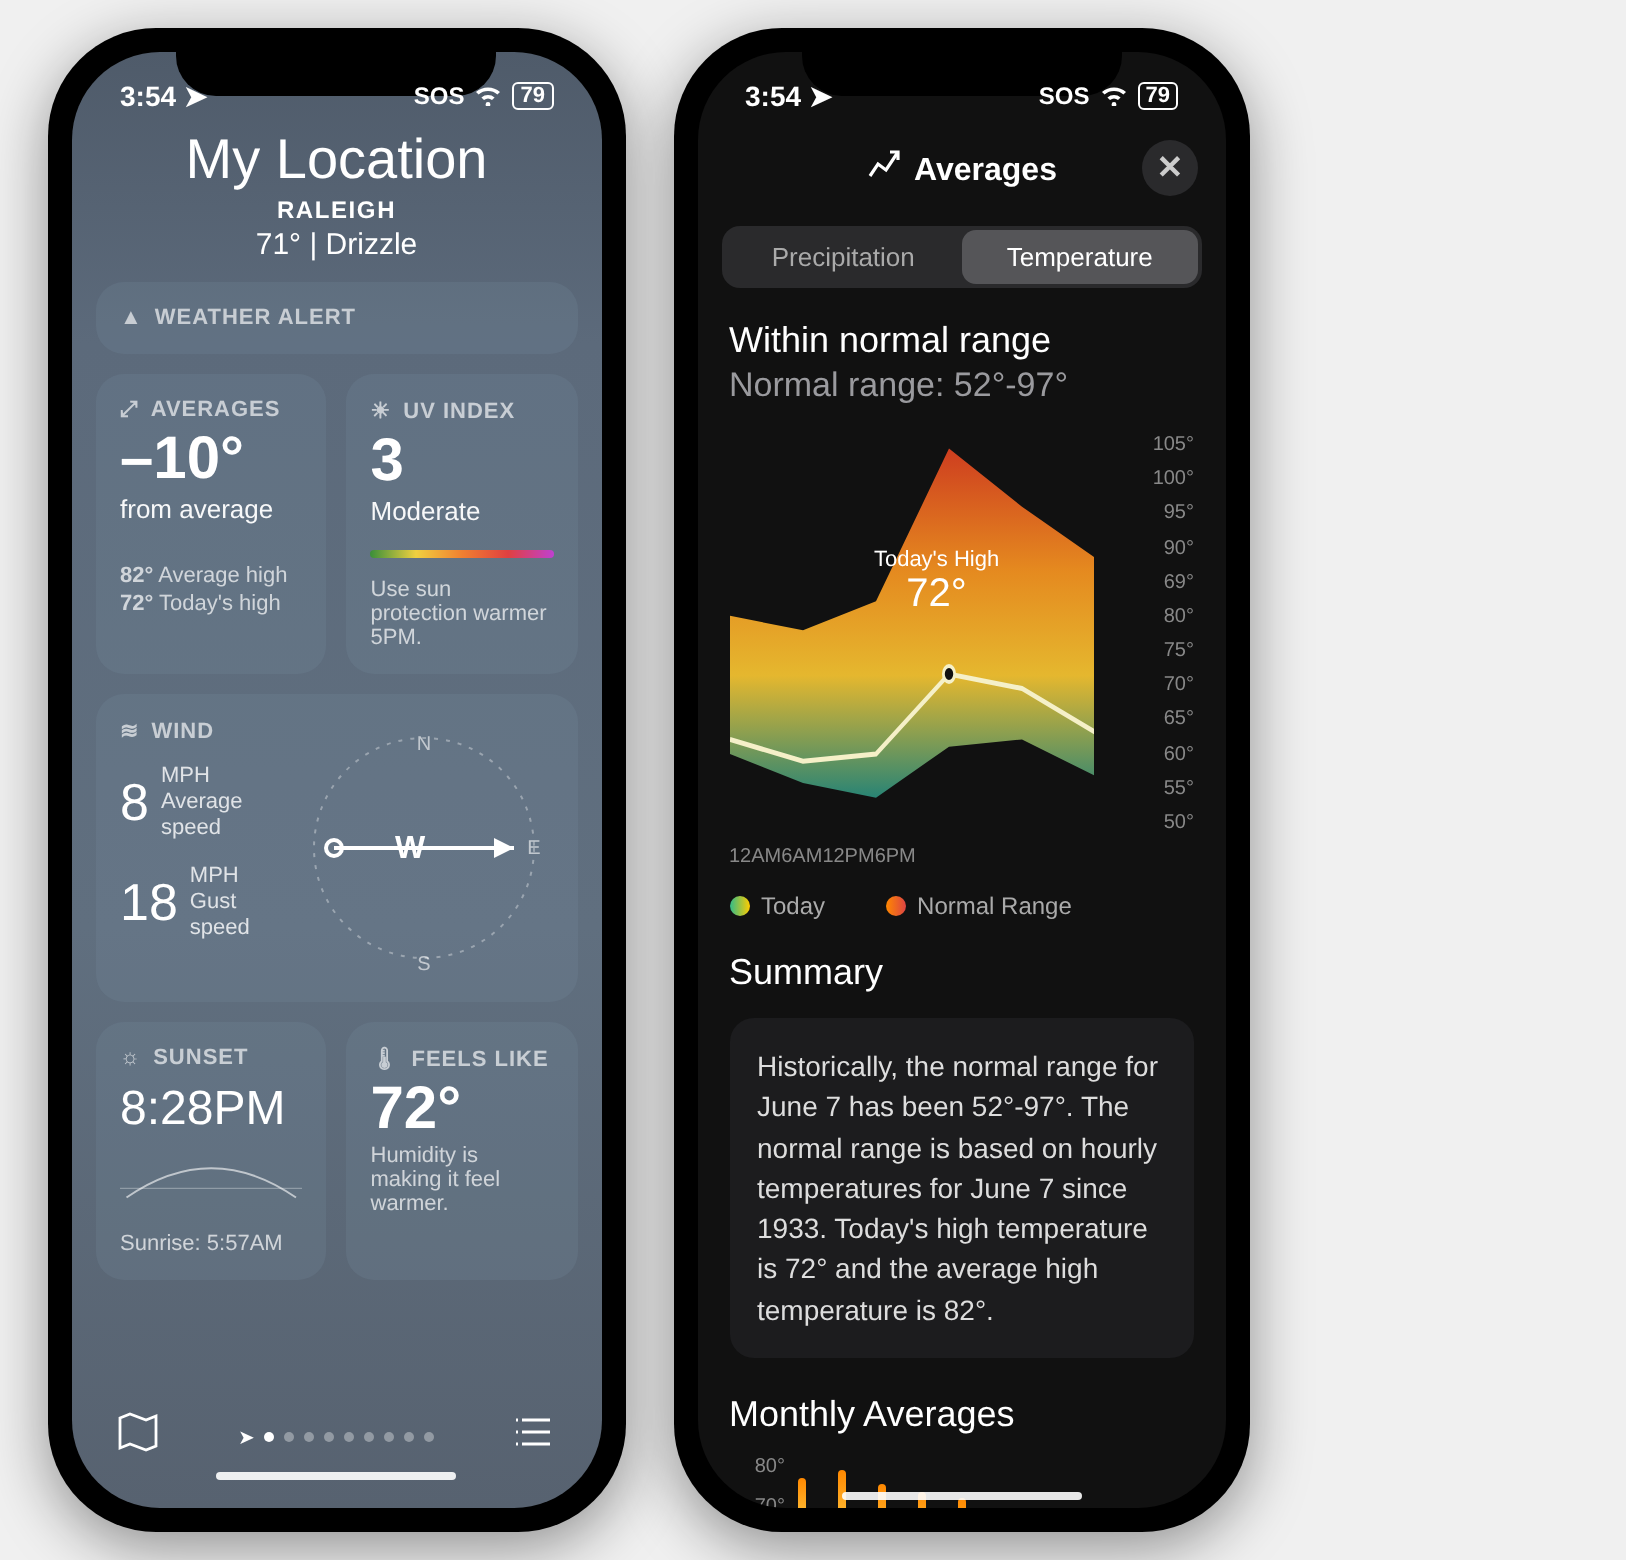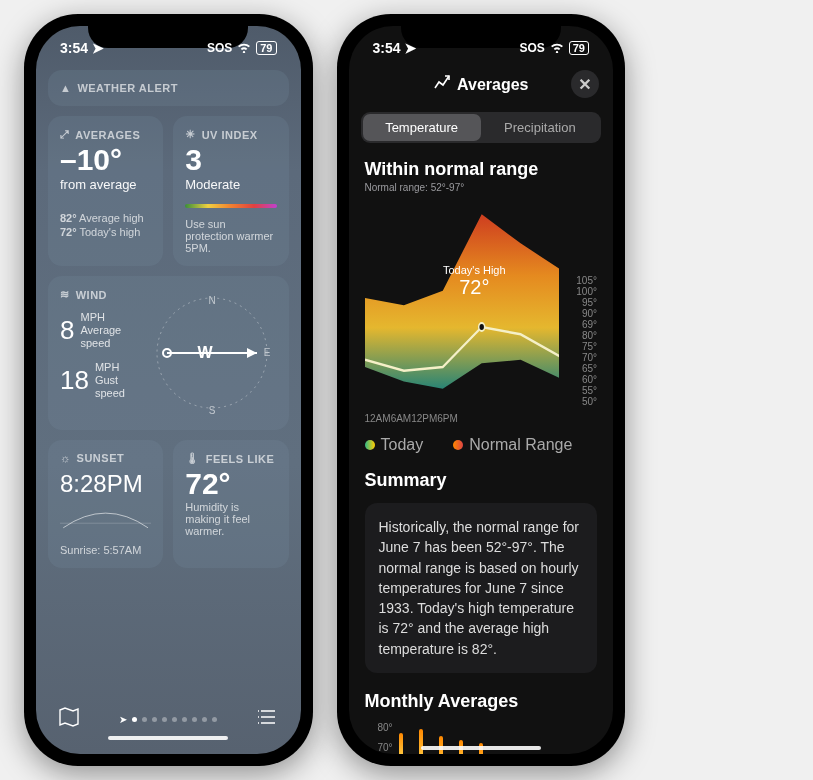--- a/index.html
+++ b/index.html
@@ -38,27 +38,27 @@
 .dot{width:5px;height:5px;border-radius:50%;background:rgba(255,255,255,.35)}
 .dot.active{background:#fff}
 .home-ind{position:absolute;bottom:4px;left:50%;transform:translateX(-50%);width:120px;height:4px;border-radius:2px;background:rgba(255,255,255,.9)}
 
 .detail-header{display:flex;align-items:center;justify-content:center;gap:6px;padding:14px 0 10px;position:relative;color:#fff;font-size:16px;font-weight:600}
 .close-btn{position:absolute;right:14px;top:10px;width:28px;height:28px;border-radius:14px;background:#2a2a2c;display:flex;align-items:center;justify-content:center;color:#ccc;font-size:16px}
 .seg{display:flex;margin:6px 12px 0;background:#2a2a2c;border-radius:9px;padding:2px}
 .seg-item{flex:1;text-align:center;font-size:13px;padding:6px 0;color:#aaa;border-radius:7px}
 .seg-item.active{background:#555558;color:#fff}
 .section{padding:0 16px;margin-top:16px;color:#fff}
-.section h3{margin:0;font-size:18px;font-weight:700}
-.section .range{font-size:10px;color:#9a9a9e;margin-top:2px}
+.section h3{margin:0;font-size:18px;font-weight:400}
+.section .range{font-size:17px;color:#9a9a9e;margin-top:2px}
 .chart-wrap{position:relative;margin-top:14px;height:200px;display:flex}
 .chart{flex:1;position:relative}
-.yaxis{width:34px;display:flex;flex-direction:column;justify-content:flex-end;font-size:10px;color:#888;text-align:right;padding-left:4px}
+.yaxis{width:34px;display:flex;flex-direction:column;justify-content:space-between;font-size:10px;color:#888;text-align:right;padding-left:16px}
 .xaxis{display:flex;font-size:10px;color:#888;margin-top:6px;padding-right:34px}
-.legend{display:flex;gap:30px;margin-top:12px;font-size:16px;color:#aaa;align-items:center}
+.legend{display:flex;gap:30px;margin-top:12px;font-size:12px;color:#aaa;align-items:center}
 .legend-item{display:flex;align-items:center;gap:6px}
 .swatch{width:10px;height:10px;border-radius:5px}
 .swatch.today{background:linear-gradient(90deg,#3b8,#fc0)}
 .swatch.normal{background:linear-gradient(90deg,#f80,#d44)}
 .summary-card{background:#1c1c1e;border-radius:12px;padding:14px;margin-top:12px;font-size:14px;color:#ddd;line-height:1.45}
 .monthly{margin-top:18px}
 .monthly-chart{position:relative;height:70px;margin-top:10px;display:flex}
 .monthly-bars{flex:1;display:flex;align-items:flex-end;gap:16px;padding:0 6px}
 .mbar{width:4px;border-radius:2px;background:linear-gradient(180deg,#f80,#fc4)}
 .monthly-y{width:28px;display:flex;flex-direction:column;justify-content:space-between;font-size:10px;color:#888;text-align:right}
@@ -80,20 +80,25 @@
         <div class="right">
           <span>SOS</span>
           <span><svg width="16" height="12" viewBox="0 0 16 12">
                 <path d="M8 10a1.2 1.2 0 100 2.4A1.2 1.2 0 008 10zM4.7 7.7a5 5 0 016.6 0l-1.3 1.3a3.2 3.2 0 00-4 0zM2 5a9 9 0 0112 0l-1.3 1.3a7.2 7.2 0 00-9.4 0z" fill="#fff"></path>
               </svg></span>
           <span style="border:1px solid #fff;border-radius:3px;padding:0 3px;font-size:11px"><span>79</span></span>
         </div>
       </div>
 
       <div class="content">
+        <div class="title-block">
+          <div class="loc">My Location</div>
+          <div class="sub">RALEIGH</div>
+          <div class="cond">71°  |  Drizzle</div>
+        </div>
 
         <div class="card alert-card">
           <div class="card-header">
             <span>▲</span>
             <span>WEATHER ALERT</span>
           </div>
         </div>
 
         <div class="row2">
           <div class="card">
@@ -216,22 +221,22 @@
       <div class="detail-header">
         <span><svg width="18" height="18" viewBox="0 0 18 18">
               <path d="M2 14l4-6 4 3 6-9" fill="none" stroke="#fff" stroke-width="1.6"></path>
               <path d="M12 2h4v4" fill="none" stroke="#fff" stroke-width="1.6"></path>
             </svg></span>
         <span>Averages</span>
         <div class="close-btn">✕</div>
       </div>
 
       <div class="seg">
+        <div class="seg-item">Precipitation</div>
         <div class="seg-item active">Temperature</div>
-        <div class="seg-item">Precipitation</div>
       </div>
 
       <div class="section">
         <h3>Within normal range</h3>
         <div class="range">Normal range: 52°-97°</div>
 
         <div class="chart-wrap">
           <div class="chart">
             <svg id="main-chart-svg" viewBox="0 0 260 200" preserveAspectRatio="none" style="width:100%;height:100%">
 <defs>

